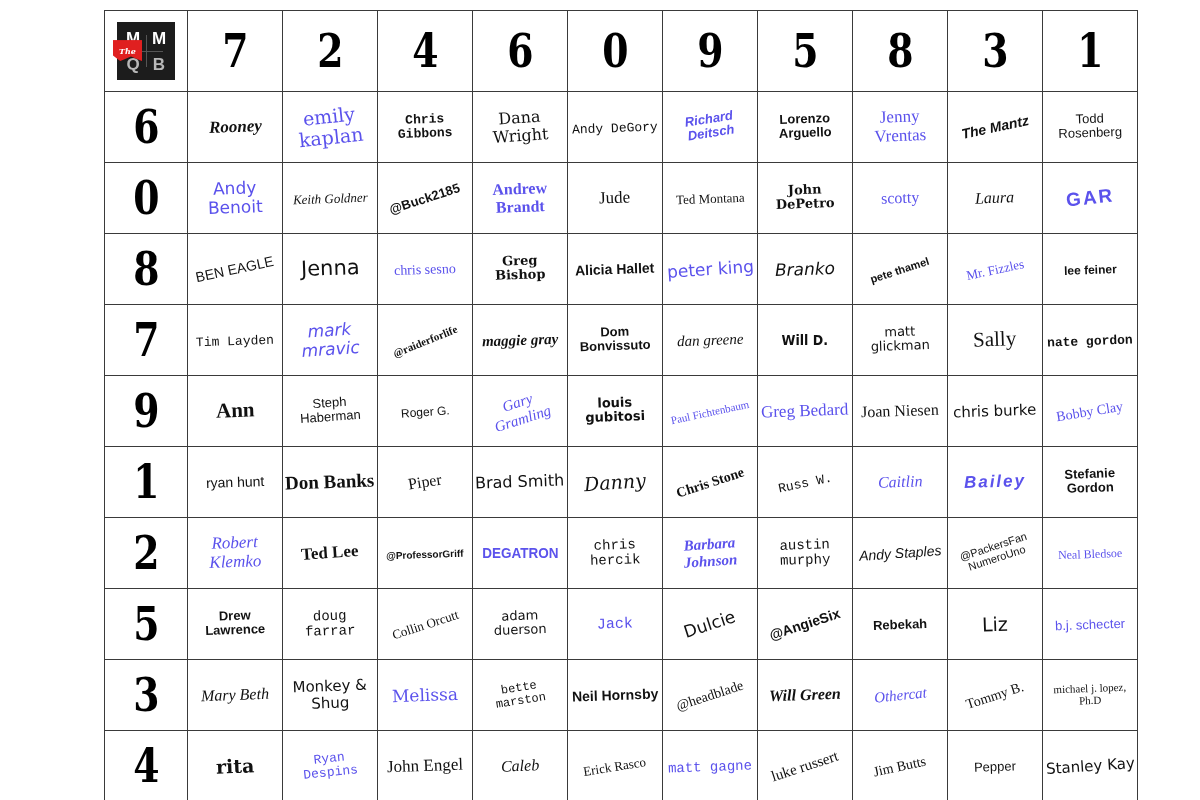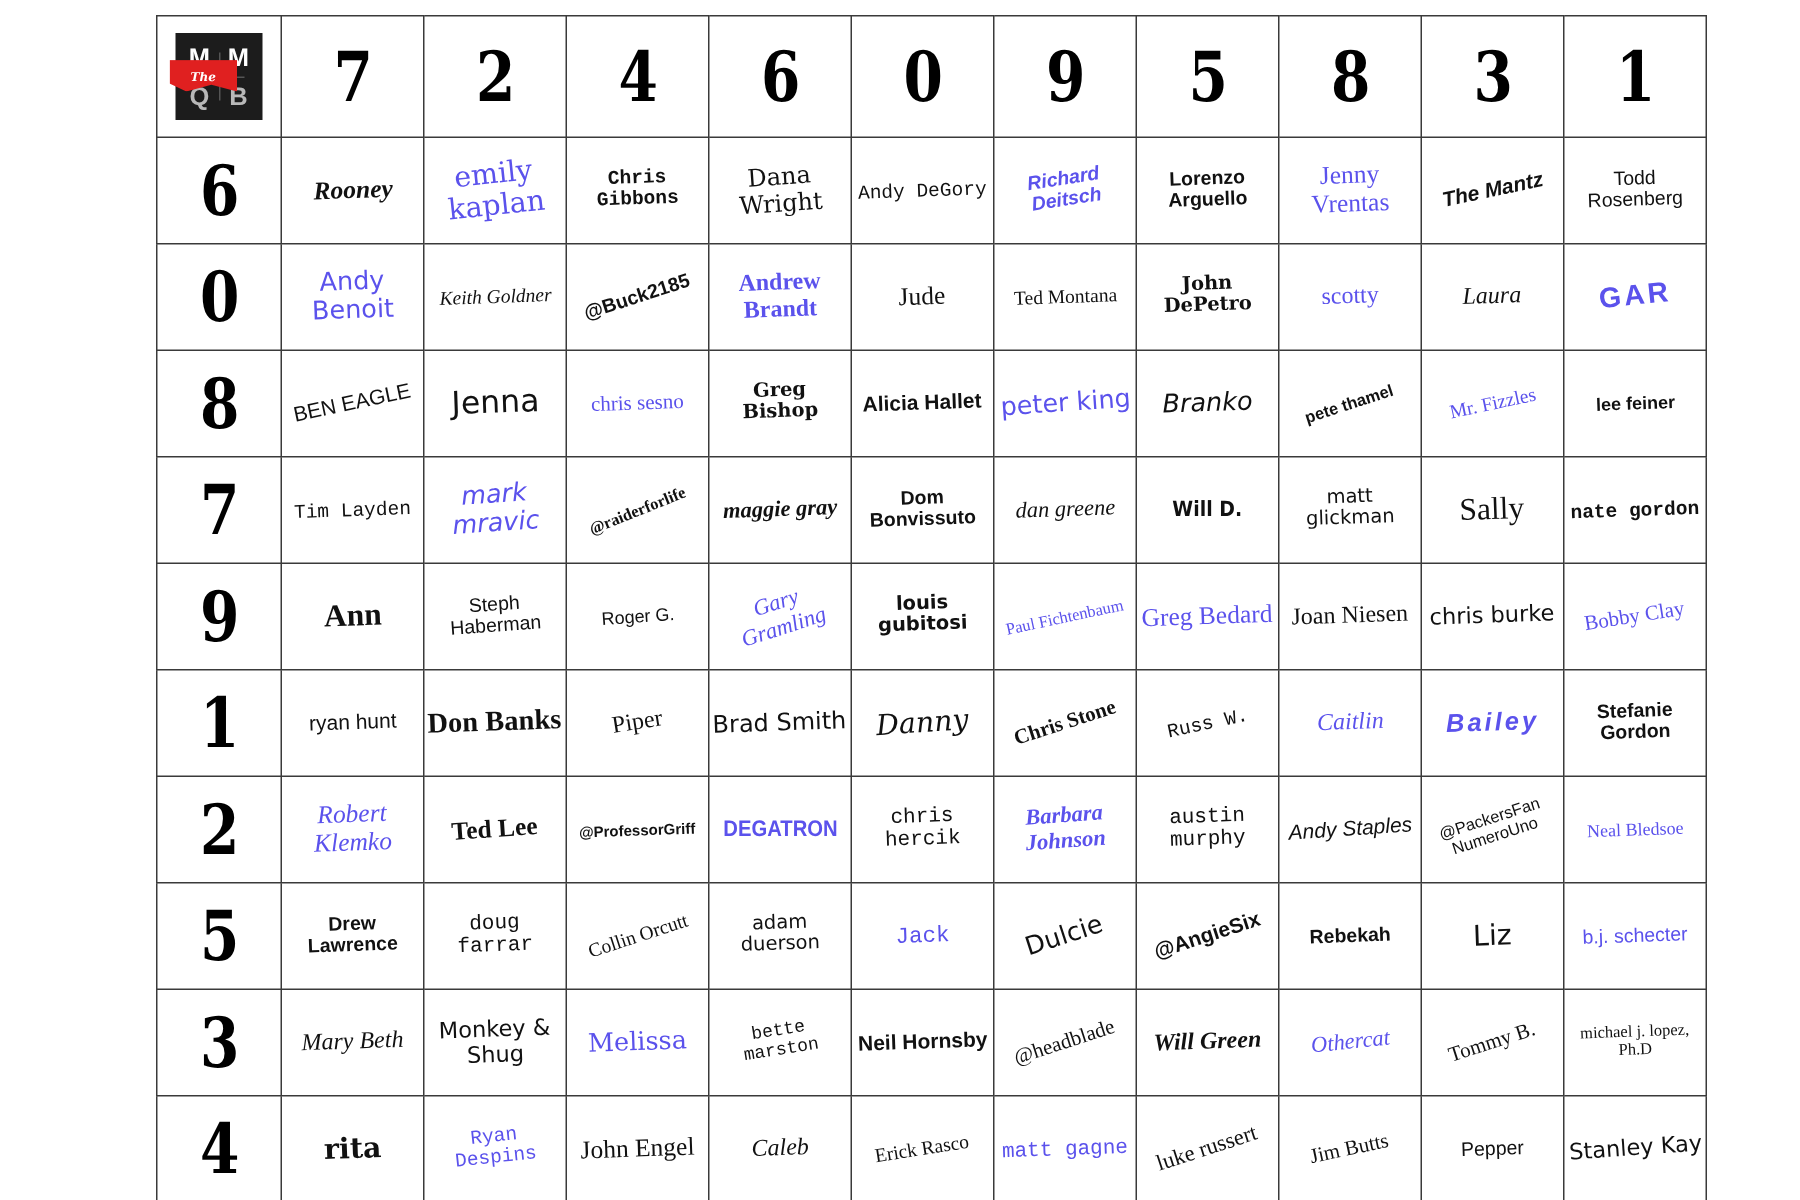--- a/index.html
+++ b/index.html
@@ -108,21 +108,21 @@
     left: 20%;
     right: 20%;
     height: 1px;
     background: #555;
   }
   .logo-ribbon {
     position: absolute;
     left: 8px;
     top: 50%;
     transform: translateY(-52%);
-    width: 45px;
+    width: 29px;
     height: 21px;
     background: #e02020;
     color: #fff;
     font-family: "DejaVu Serif", serif;
     font-style: italic;
     font-weight: 700;
     font-size: 8px;
     display: flex;
     align-items: center;
     justify-content: center;

